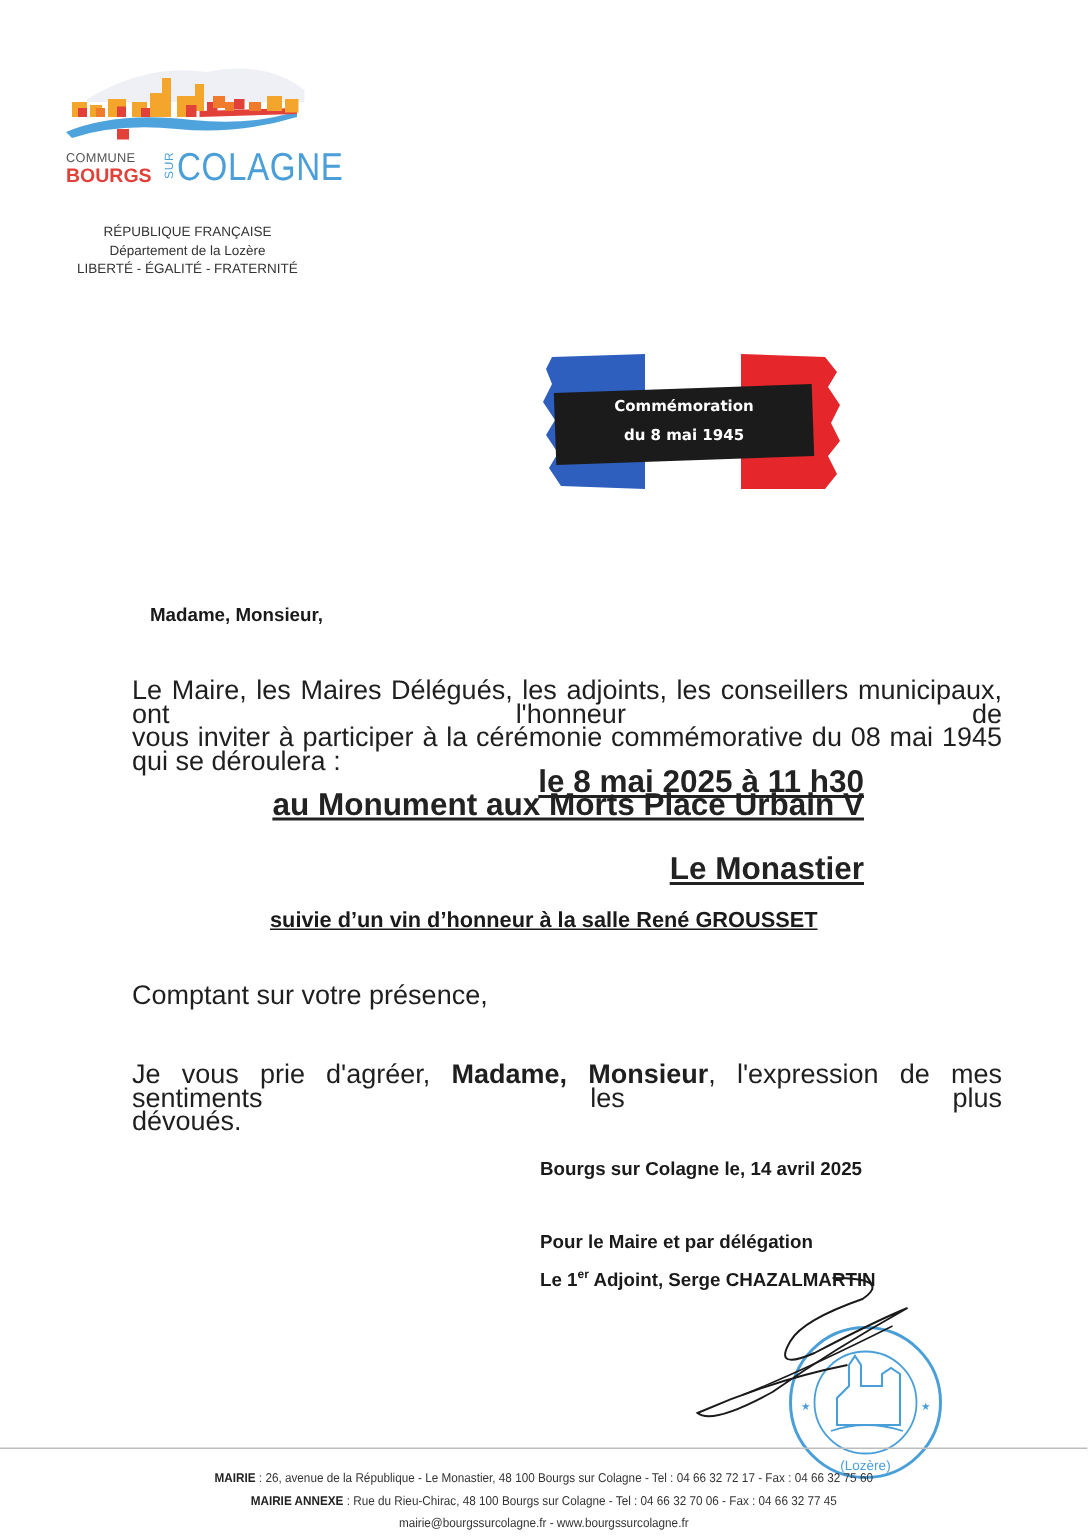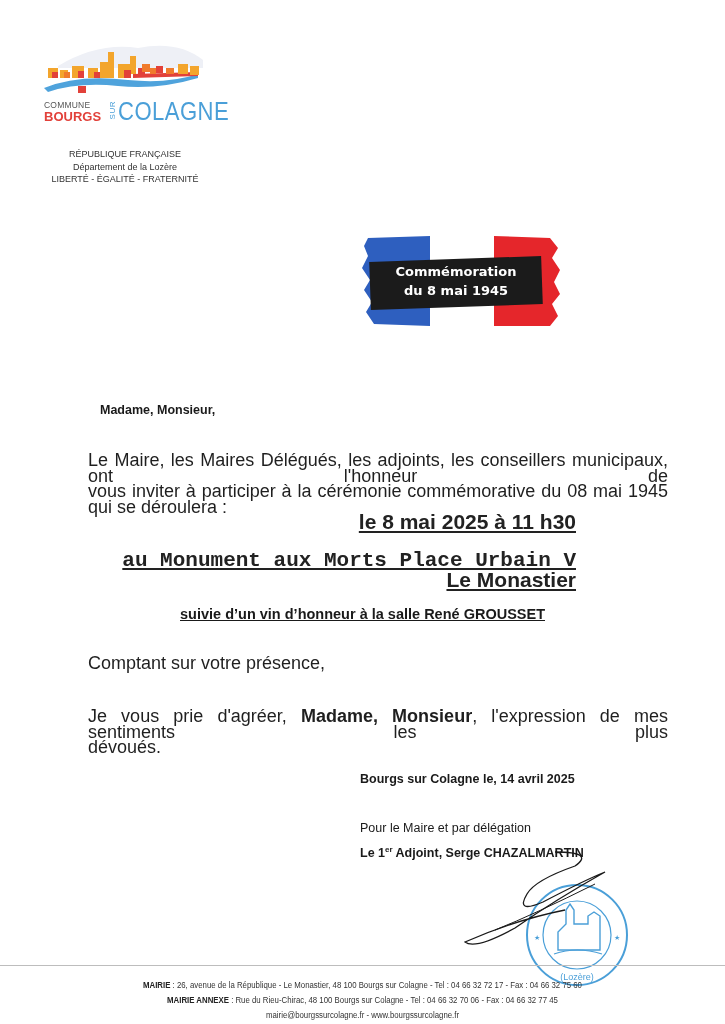--- a/index.html
+++ b/index.html
@@ -11,36 +11,36 @@
   .logo-commune { position:absolute; left:6px; top:62px; font-size:8.5px; color:#555; letter-spacing:0.2px; }
   .logo-bourgs { position:absolute; left:6px; top:71px; font-size:13px; font-weight:bold; color:#e2413a;text-align:center; }
   .logo-sur { position:absolute; left:70px; top:63px; font-size:8px; color:#4a9fd8; writing-mode:vertical-rl; transform:rotate(180deg); letter-spacing:0.5px; }
   .logo-colagne { position:absolute; left:80px; top:58px; font-size:26px; color:#4a9fd8; letter-spacing:0.5px; font-family:"Liberation Sans Narrow","Liberation Sans", sans-serif; transform:scaleX(0.85); transform-origin:left; }
   #republic { left:40px; top:148px; width:170px; text-align:center; font-size:9px; line-height:12.5px; color:#333; }
   
   #flag { left:360px; top:232px; width:205px; height:98px; }
   .flag-banner { position:absolute; left:10px; top:27px; width:172px; height:48px; background:#1b1b1b;
       transform:rotate(-2deg); }
   .flag-text { position:absolute; left:10px; top:30px; width:172px; text-align:center; color:#fff;
-      font-family:"DejaVu Sans", sans-serif; font-weight:bold; font-size:13px; line-height:19px; }
+      font-family:"DejaVu Sans", sans-serif; font-weight:bold; font-size:10px; line-height:19px; }
   
   .p { font-size:18px; line-height:15.5px; color:#1f1f1f; }
   #salutation { left:100px; top:403px; font-weight:bold; font-size:12.5px; }
   #intro { left:88px; top:453px; width:580px; text-align:justify; }
   #intro span.l1 { display:block; text-align:justify; text-align-last:justify; }
   .event { width:576px; left:0; text-align:right; font-weight:bold; text-decoration:underline; font-size:21px; color:#222; }
   #ev1 { top:510px; }
-  #ev2 { top:549px;font-family:Liberation Mono, monospace; }
+  #ev2 { top:525px; }
   #ev3 { top:568px; }
   #reception { left:0; width:725px; top:606px; text-align:center; font-weight:bold; font-size:14.5px;text-decoration:underline; }
   #comptant { left:88px; top:656px; }
   #closing { left:88px; top:709px; width:580px; }
   #closing .l1 { display:block; text-align:justify; text-align-last:justify; }
   #place-date { left:360px; top:772px; font-weight:bold; font-size:12.5px; }
-  #delegation { left:360px; top:821px; font-weight:normal; font-size:12.5px; }
+  #delegation { left:360px; top:821px; font-weight:bold; font-size:12.5px; }
   #signer { left:360px; top:845px; font-weight:bold; font-size:12.5px; }
   #signer sup { font-size:8px; }
   
   #footer-line { left:0; top:965px; width:725px; height:1px; background:#bdbdbd; }
   #footer { left:0; top:978px; width:725px; text-align:center; font-size:8.5px; line-height:15px; color:#333;
       font-family:"Liberation Sans", sans-serif; transform:scaleX(0.92); transform-origin:center; }
   #footer b { color:#222; }
   #stamp { left:522px; top:880px; width:110px; height:110px; }
   #signature { left:455px; top:850px; width:160px; height:105px; }
 </style>

